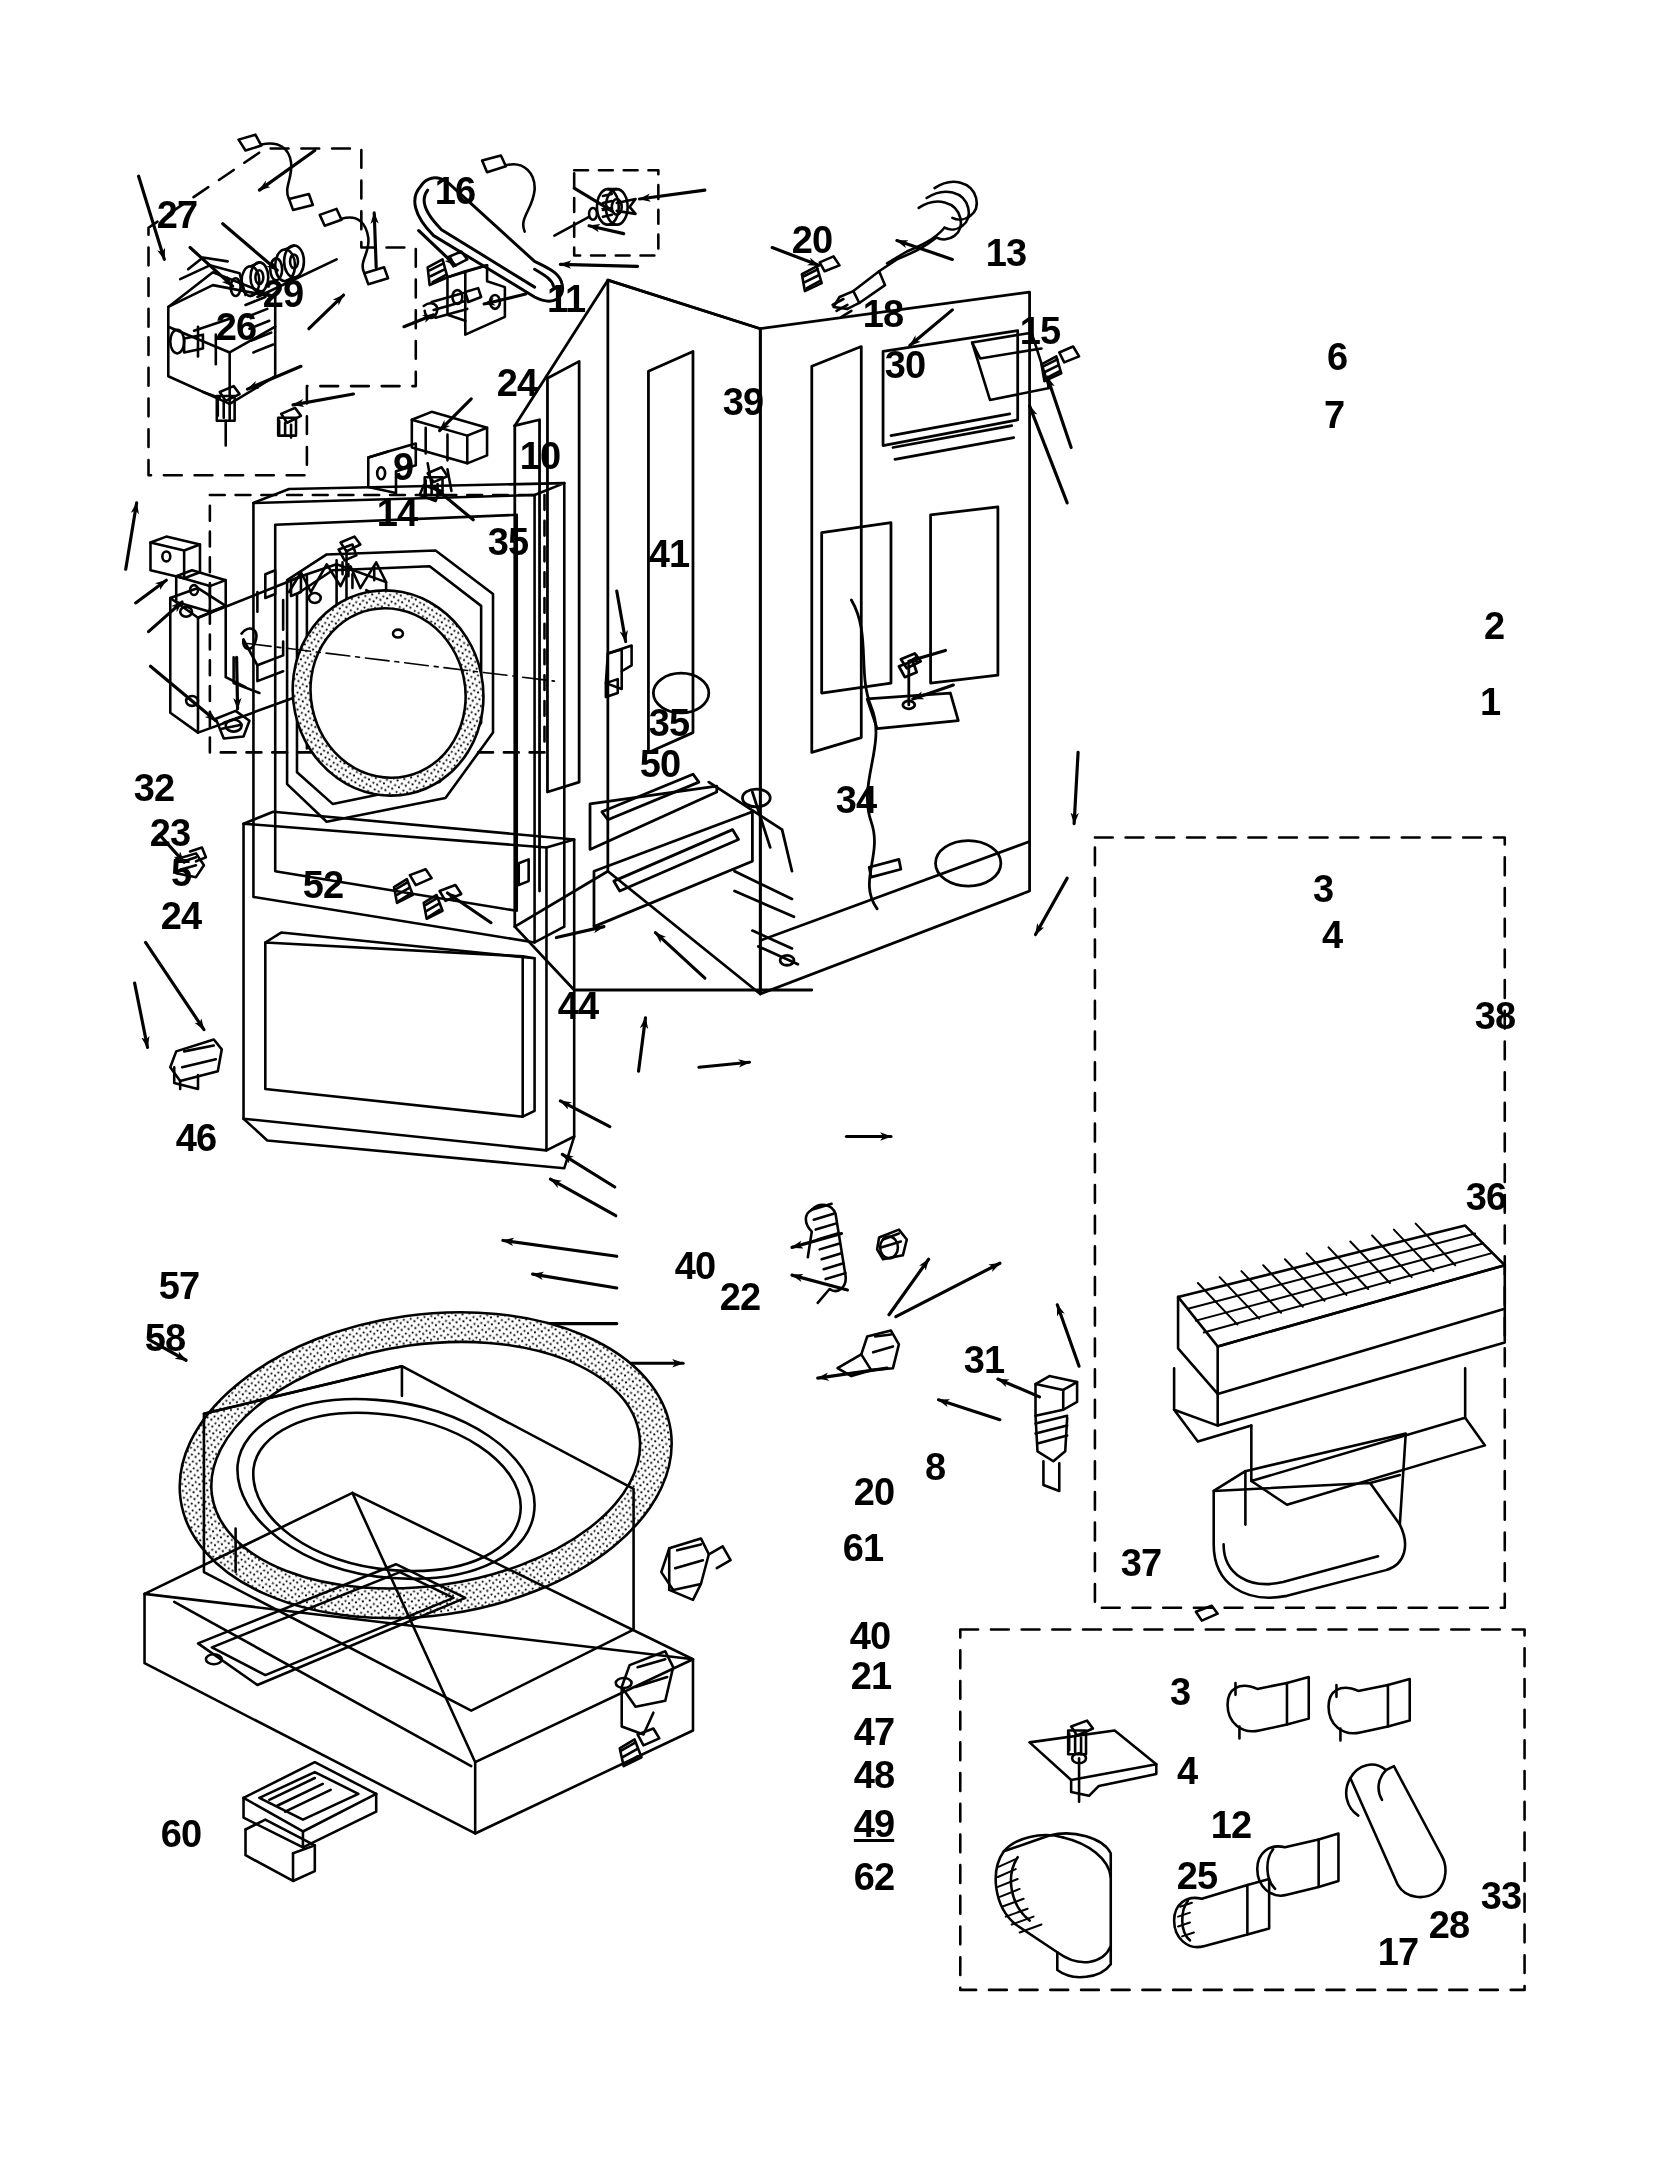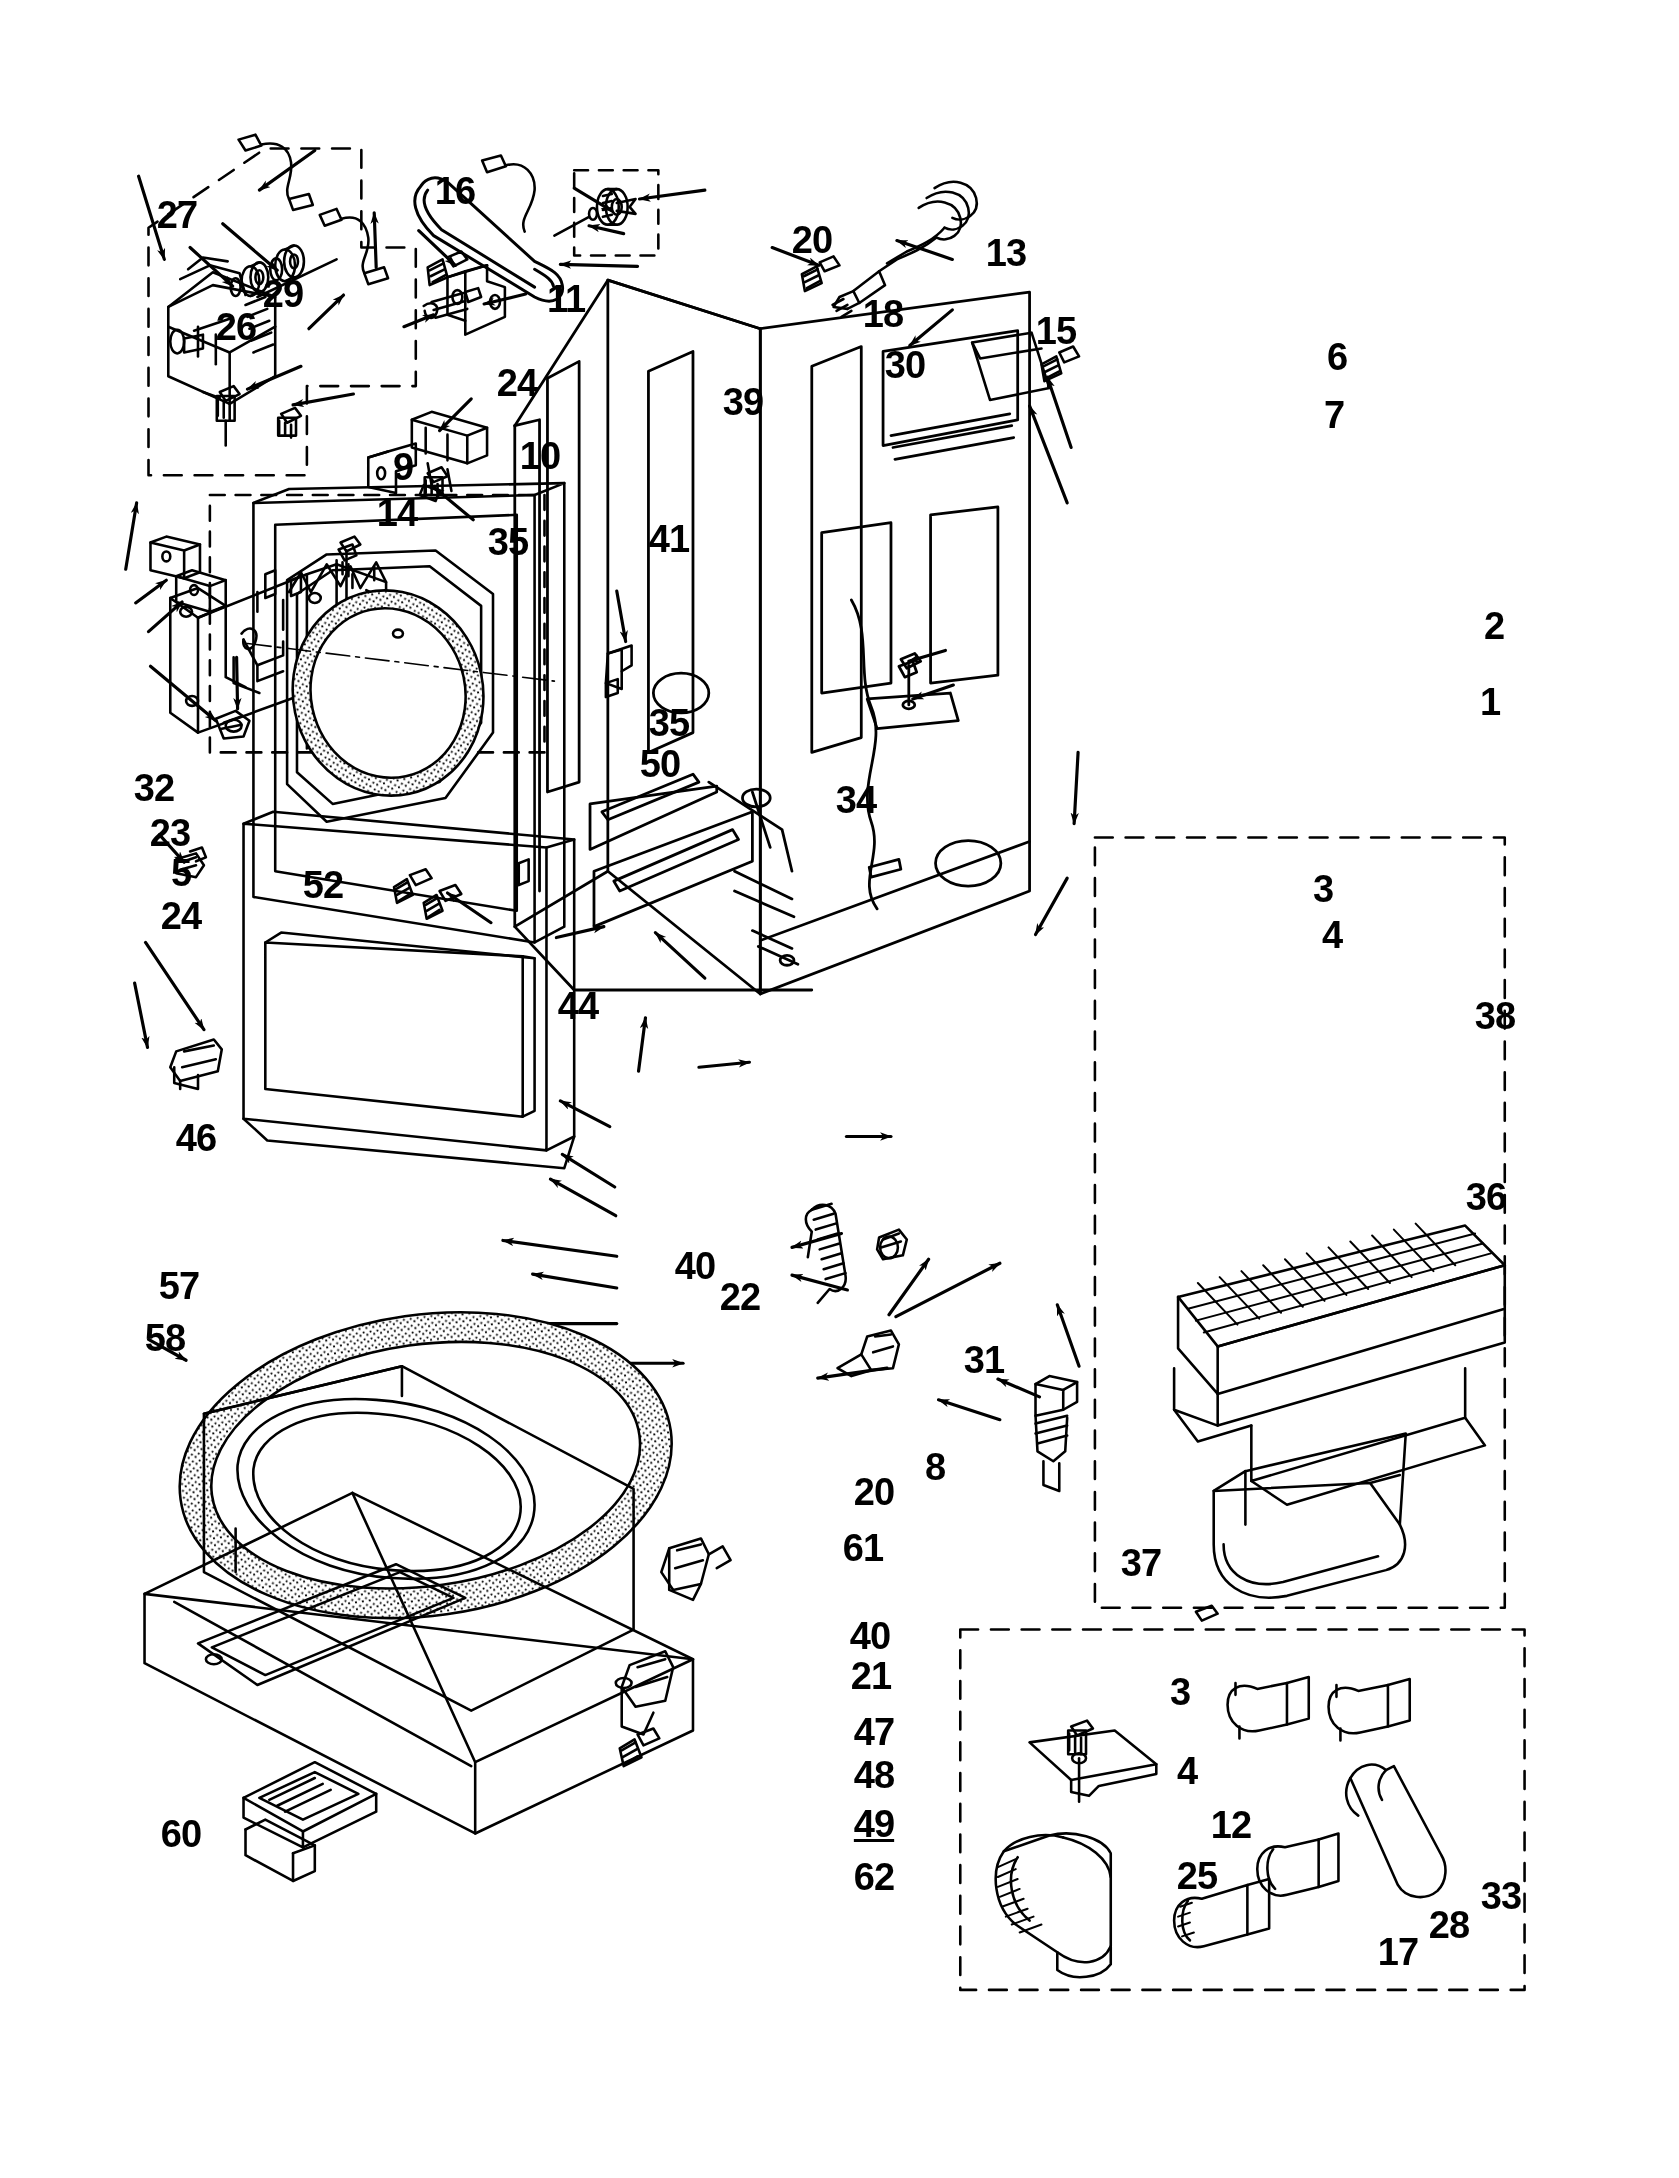--- a/index.html
+++ b/index.html
@@ -584,32 +584,32 @@
   </svg>
 
   <div class="callout" style="left: 177px; top: 215px;">27</div>
   <div class="callout" style="left: 455px; top: 191px;">16</div>
   <div class="callout" style="left: 812px; top: 240px;">20</div>
   <div class="callout" style="left: 1000px; top: 253px; margin-left: 6px;">13</div>
   <div class="callout" style="left: 283px; top: 294px;">29</div>
   <div class="callout" style="left: 883px; top: 314px;">18</div>
   <div class="callout" style="left: 566px; top: 299px;">11</div>
   <div class="callout" style="left: 236px; top: 327px;">26</div>
-  <div class="callout" style="left: 1040px; top: 331px; margin-left: 16px;">15</div>
+  <div class="callout" style="left: 1040px; top: 331px;">15</div>
   <div class="callout" style="left: 1337px; top: 357px;">6</div>
   <div class="callout" style="left: 517px; top: 383px;">24</div>
   <div class="callout" style="left: 905px; top: 365px;">30</div>
   <div class="callout" style="left: 1334px; top: 415px;">7</div>
   <div class="callout" style="left: 403px; top: 467px;">9</div>
   <div class="callout" style="left: 743px; top: 402px;">39</div>
   <div class="callout" style="left: 540px; top: 456px;">10</div>
   <div class="callout" style="left: 397px; top: 513px;">14</div>
   <div class="callout" style="left: 1494px; top: 626px;">2</div>
   <div class="callout" style="left: 508px; top: 542px;">35</div>
-  <div class="callout" style="left: 669px; top: 539px;">41</div>
+  <div class="callout" style="left: 669px; top: 554px;">41</div>
   <div class="callout" style="left: 1490px; top: 702px;">1</div>
   <div class="callout" style="left: 669px; top: 723px;">35</div>
   <div class="callout" style="left: 660px; top: 764px;">50</div>
   <div class="callout" style="left: 154px; top: 788px;">32</div>
   <div class="callout" style="left: 856px; top: 800px;">34</div>
   <div class="callout" style="left: 170px; top: 833px;">23</div>
   <div class="callout" style="left: 181px; top: 873px;">5</div>
   <div class="callout" style="left: 323px; top: 885px;">52</div>
   <div class="callout" style="left: 1323px; top: 889px;">3</div>
   <div class="callout" style="left: 181px; top: 916px;">24</div>

